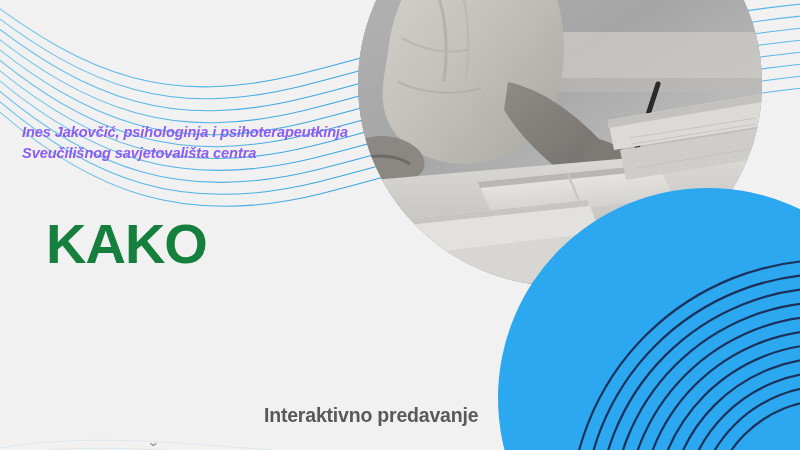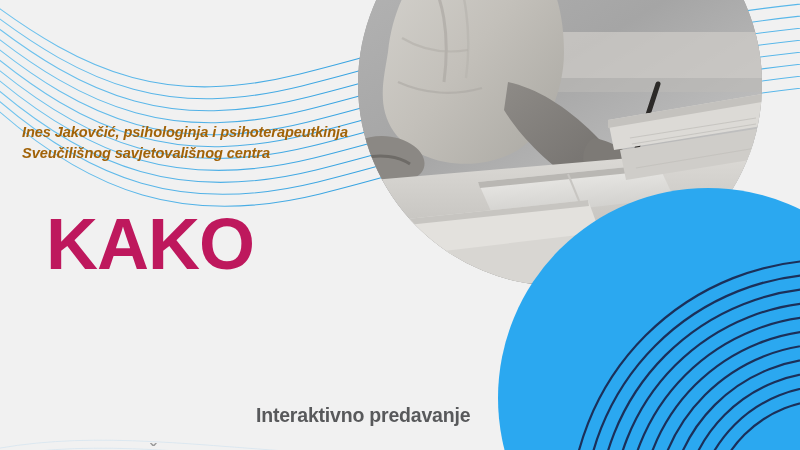--- a/index.html
+++ b/index.html
@@ -44,40 +44,40 @@
 
   
   .speaker{
     position:absolute;
     left:22px;top:122px;
     width:360px;
     font-style:italic;
     font-weight:600;
     font-size:14.6px;
     line-height:20.5px;
-    color:#a16207;
+    color:#8b5cf6;
     letter-spacing:-0.1px;
   }
   .speaker div{white-space:nowrap;}
 
   .title{
     position:absolute;
     left:40px;top:206px;
-    color:#be185d;
+    color:#15803d;
     font-weight:bold;
-    font-size:72px;
+    font-size:56px;
     line-height:76px;
     letter-spacing:-1px;
   }
   .title .l1{display:block;padding-left:6px;}
   .title .l2{display:block;padding-left:10px;}
 
   .subtitle{
     position:absolute;
-    left:256px;top:404px;
+    left:264px;top:404px;
     font-size:19.5px;
     font-weight:bold;
     color:#58595b;
     letter-spacing:-0.2px;
     white-space:nowrap;
   }
 
   .cut-text{
     position:absolute;
     left:150px;top:440px;
@@ -227,21 +227,21 @@
         <circle cx="330" cy="330" r="216"></circle>
         <circle cx="330" cy="330" r="230"></circle>
         <circle cx="330" cy="330" r="244"></circle>
         <circle cx="330" cy="330" r="258"></circle>
       </g>
     </svg>
   </div>
 
   <div class="speaker">
     <div>Ines Jakovčić, psihologinja i psihoterapeutkinja</div>
-    <div>Sveučilišnog savjetovališnog centra</div>
+    <div>Sveučilišnog savjetovališta centra</div>
   </div>
 
   <div class="title">
     <span class="l1">KAKO</span>
   </div>
 
   <div class="subtitle">Interaktivno predavanje</div>
 
   <div class="cut-text">ˇ</div>
 

